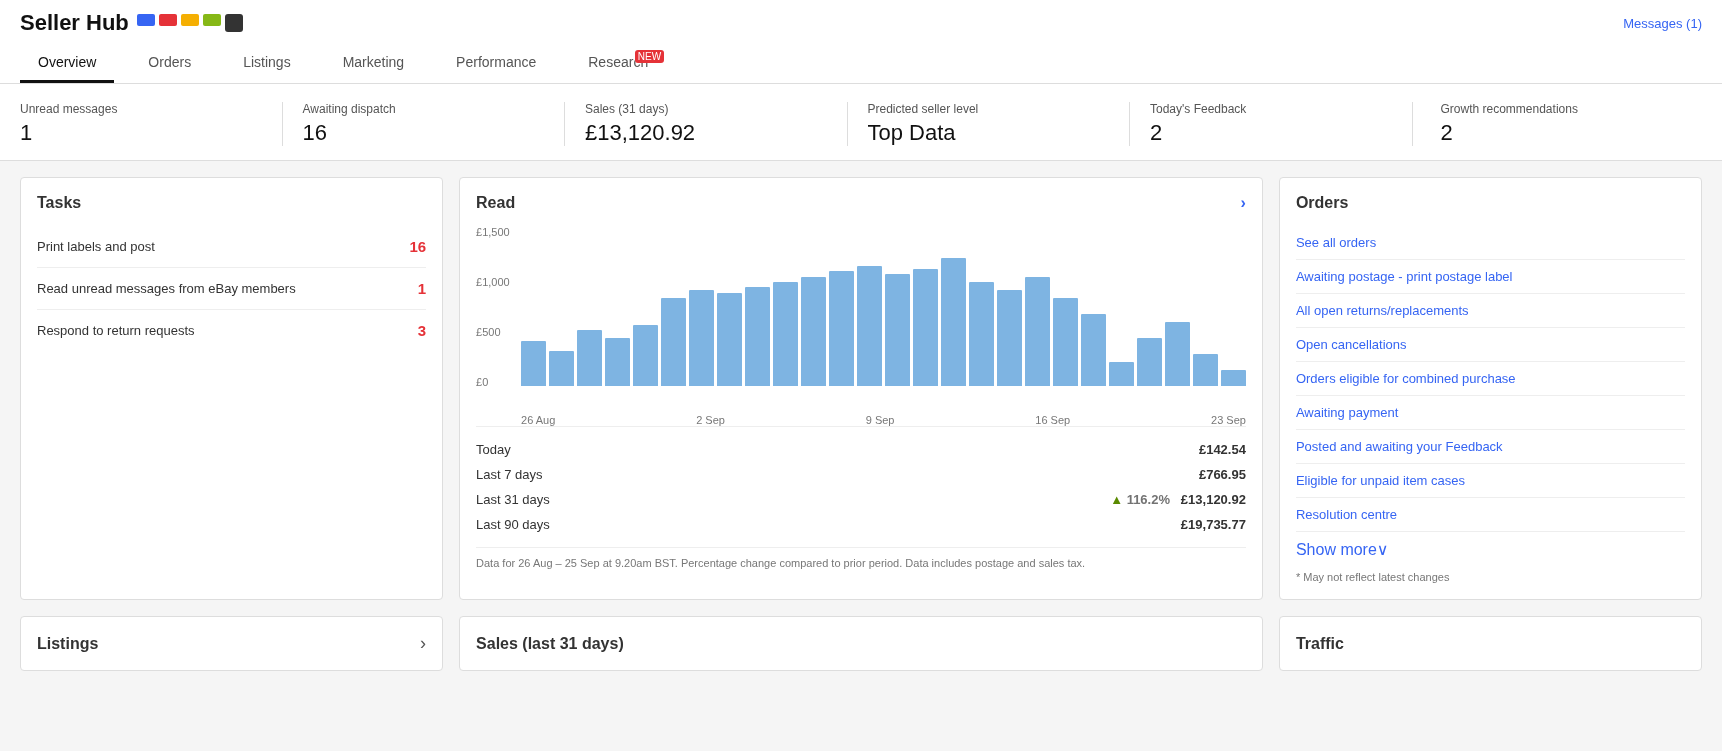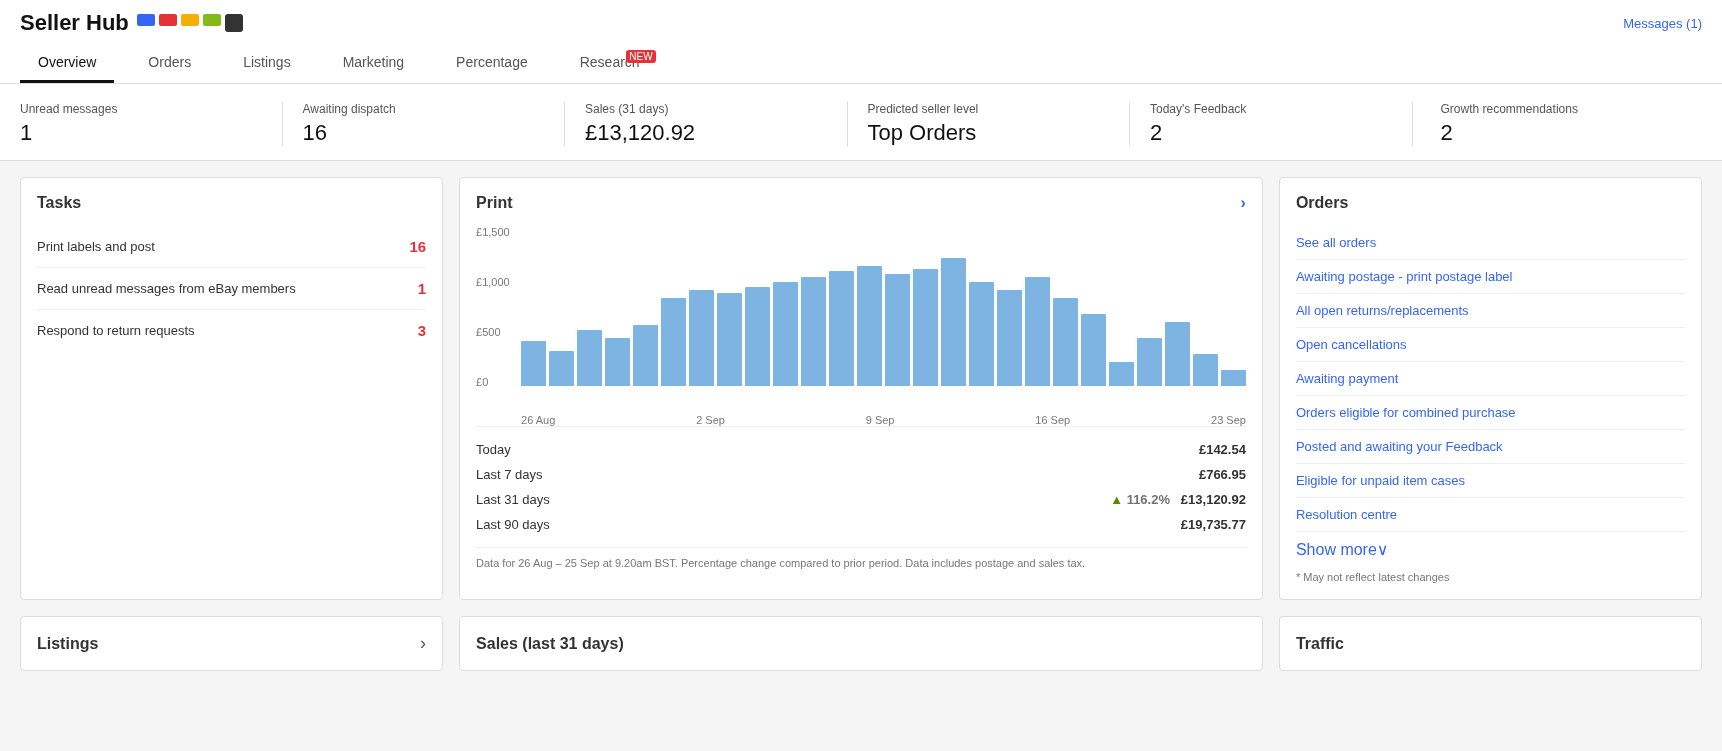--- a/index.html
+++ b/index.html
@@ -83,41 +83,41 @@
         <div class="icon-box dark"></div>
       </div>
     </div>
     <span class="messages-link">Messages (1)</span>
   </div>
   <nav class="nav-tabs">
     <a class="nav-tab active">Overview</a>
     <a class="nav-tab">Orders</a>
     <a class="nav-tab">Listings</a>
     <a class="nav-tab">Marketing</a>
-    <a class="nav-tab">Percentage</a>
+    <a class="nav-tab">Performance</a>
     <a class="nav-tab">Research<span class="new-badge">NEW</span></a>
   </nav>
 </div>
 
 <div class="stats-bar">
   <div class="stat-item">
     <div class="stat-label">Unread messages</div>
     <div class="stat-value">1</div>
   </div>
   <div class="stat-item">
     <div class="stat-label">Awaiting dispatch</div>
     <div class="stat-value">16</div>
   </div>
   <div class="stat-item">
     <div class="stat-label">Sales (31 days)</div>
     <div class="stat-value">£13,120.92</div>
   </div>
   <div class="stat-item">
     <div class="stat-label">Predicted seller level</div>
-    <div class="stat-value">Top Orders</div>
+    <div class="stat-value">Top Data</div>
   </div>
   <div class="stat-item">
     <div class="stat-label">Today's Feedback</div>
     <div class="stat-value">2</div>
   </div>
   <div class="stat-item">
     <div class="stat-label">Growth recommendations</div>
     <div class="stat-value">2</div>
   </div>
 </div>
@@ -137,21 +137,21 @@
       <span class="task-count">1</span>
     </div>
     <div class="task-item">
       <span>Respond to return requests</span>
       <span class="task-count">3</span>
     </div>
   </div>
 
   <div class="card">
     <div class="card-title">
-      <span>Print</span>
+      <span>Read</span>
       <span class="card-title-arrow">›</span>
     </div>
 
     <div class="chart-area">
       <div class="chart-labels-y">
         <span>£1,500</span>
         <span>£1,000</span>
         <span>£500</span>
         <span>£0</span>
       </div>
@@ -220,22 +220,22 @@
   </div>
 
   <div class="card">
     <div class="card-title">
       <span>Orders</span>
     </div>
     <a class="order-link">See all orders</a>
     <a class="order-link">Awaiting postage - print postage label</a>
     <a class="order-link">All open returns/replacements</a>
     <a class="order-link">Open cancellations</a>
+    <a class="order-link">Orders eligible for combined purchase</a>
     <a class="order-link">Awaiting payment</a>
-    <a class="order-link">Orders eligible for combined purchase</a>
     <a class="order-link">Posted and awaiting your Feedback</a>
     <a class="order-link">Eligible for unpaid item cases</a>
     <a class="order-link">Resolution centre</a>
     <div class="show-more">
       <span>Show more</span>
       <span>∨</span>
     </div>
     <div class="note">* May not reflect latest changes</div>
   </div>
 

